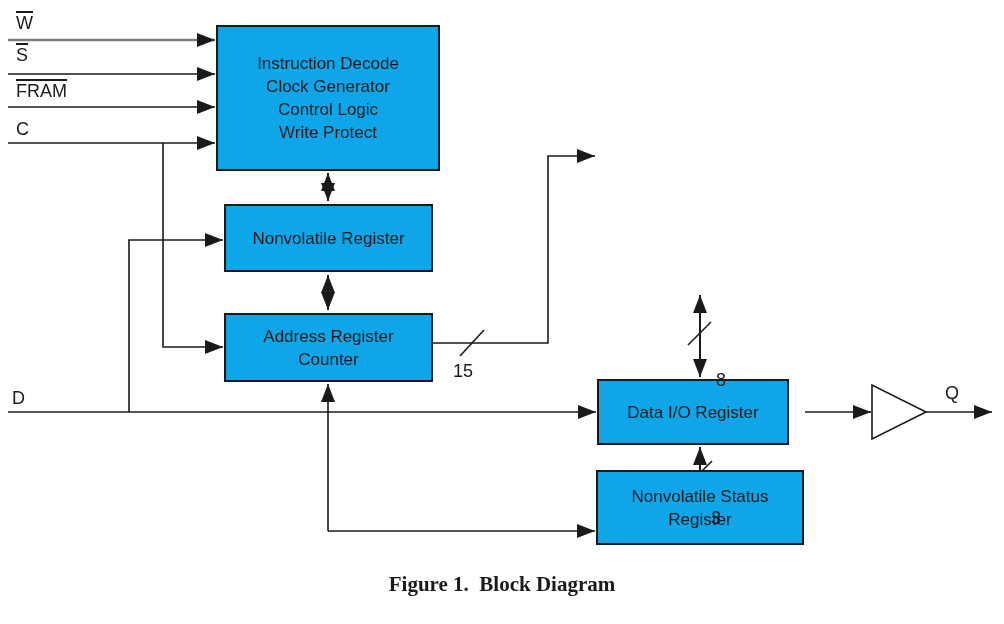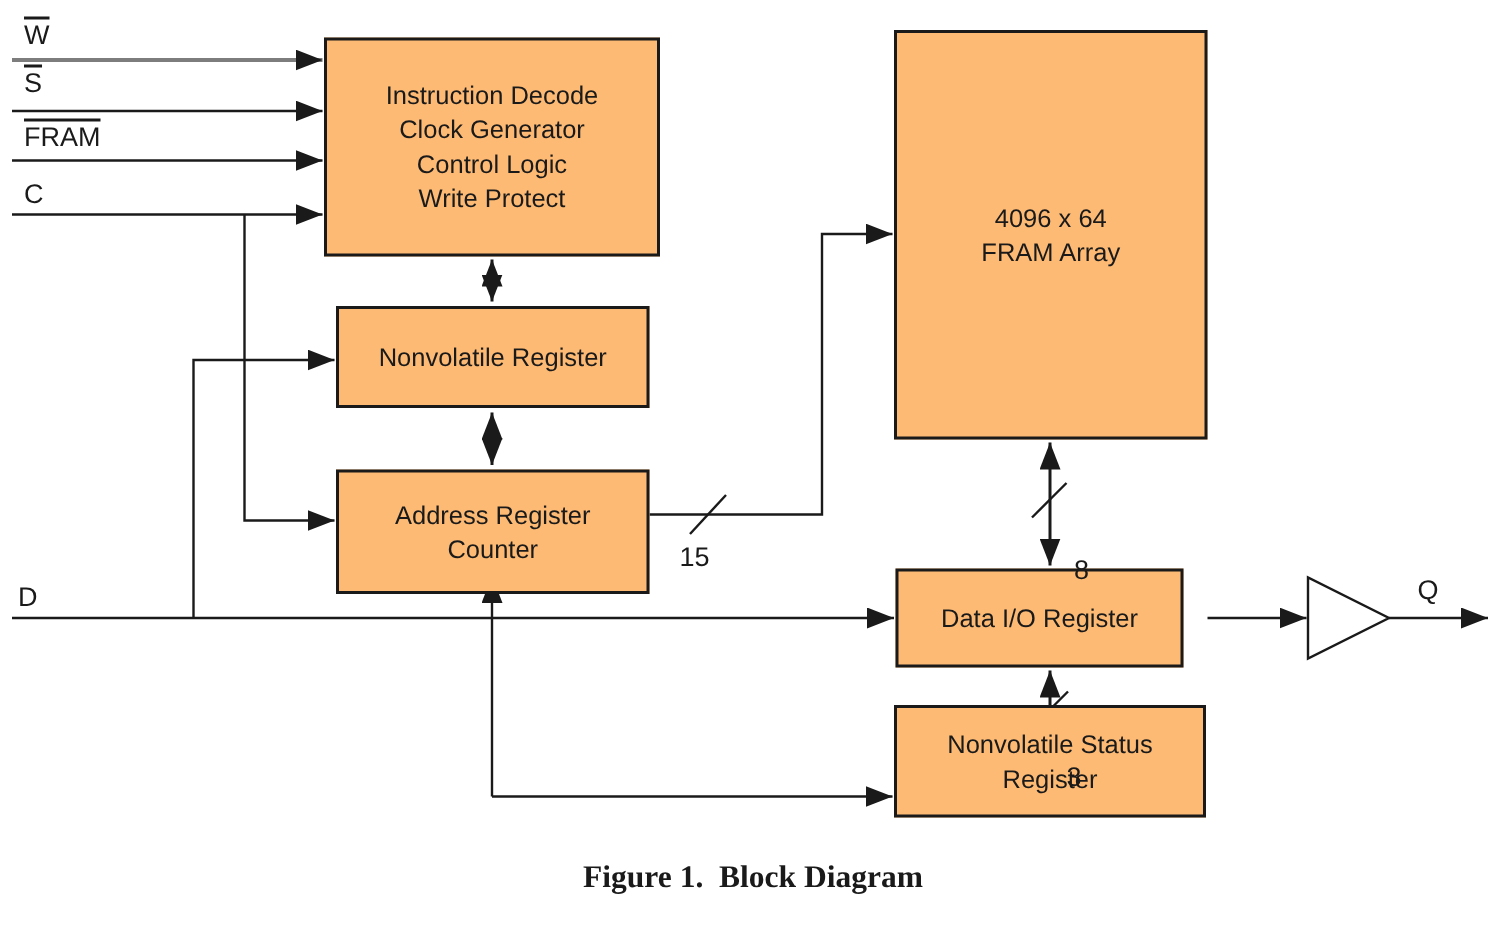--- a/index.html
+++ b/index.html
@@ -8,21 +8,21 @@
     width:1004px;height:624px;
     background:#ffffff;
     font-family:"Liberation Sans","DejaVu Sans",sans-serif;
     color:#1a1a1a;
     overflow:hidden;
   }
   #wires{position:absolute;left:0;top:0;width:1004px;height:624px;}
   .block{
     position:absolute;
     border:2px solid #1a1a1a;
-    background:#fdba74;
+    background:#0ea5e9;
     display:flex;align-items:center;justify-content:center;
     text-align:center;
     font-size:17px;line-height:23px;
     white-space:pre-line;
     box-sizing:border-box;
   }
   .siglabel{
     position:absolute;
     font-size:18px;line-height:20px;
     white-space:nowrap;
@@ -88,25 +88,23 @@
     <line x1="926" y1="412" x2="992" y2="412" stroke="#1a1a1a" stroke-width="1.6" marker-end="url(#arr)"></line>
   </svg>
 
   <div class="block" style="left:216px;top:25px;width:224px;height:146px;">Instruction Decode
 Clock Generator
 Control Logic
 Write Protect</div>
 
   <div class="block" style="left:224px;top:204px;width:209px;height:68px;">Nonvolatile Register</div>
 
-  <div class="block" style="left:224px;top:313px;width:209px;height:83px;">Address Register
+  <div class="block" style="left:224px;top:313px;width:209px;height:69px;">Address Register
 Counter</div>
 
-  <div class="block" style="left:596px;top:20px;width:209px;height:273px;">4096 x 64
-FRAM Array</div>
 
   <div class="block" style="left:597px;top:379px;width:192px;height:66px;">Data I/O Register</div>
 
   <div class="block" style="left:596px;top:470px;width:208px;height:75px;">Nonvolatile Status
 Register</div>
 
   <div class="siglabel ovl" style="left:16px;top:13px;">W</div>
   <div class="siglabel ovl" style="left:16px;top:45px;">S</div>
   <div class="siglabel ovl" style="left:16px;top:81px;">FRAM</div>
   <div class="siglabel" style="left:16px;top:119px;">C</div>

